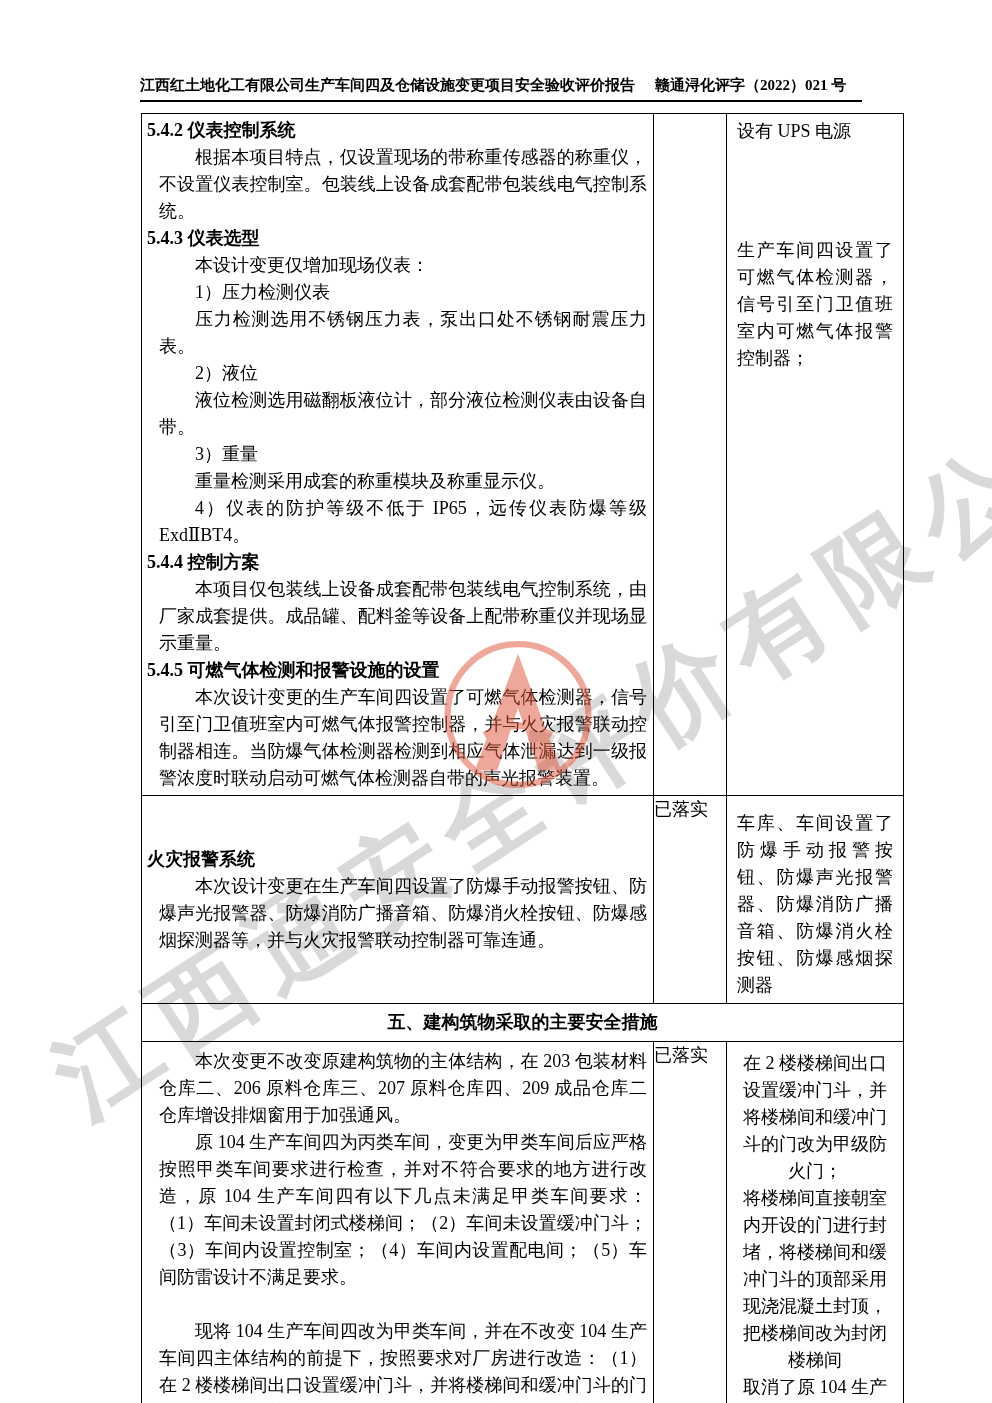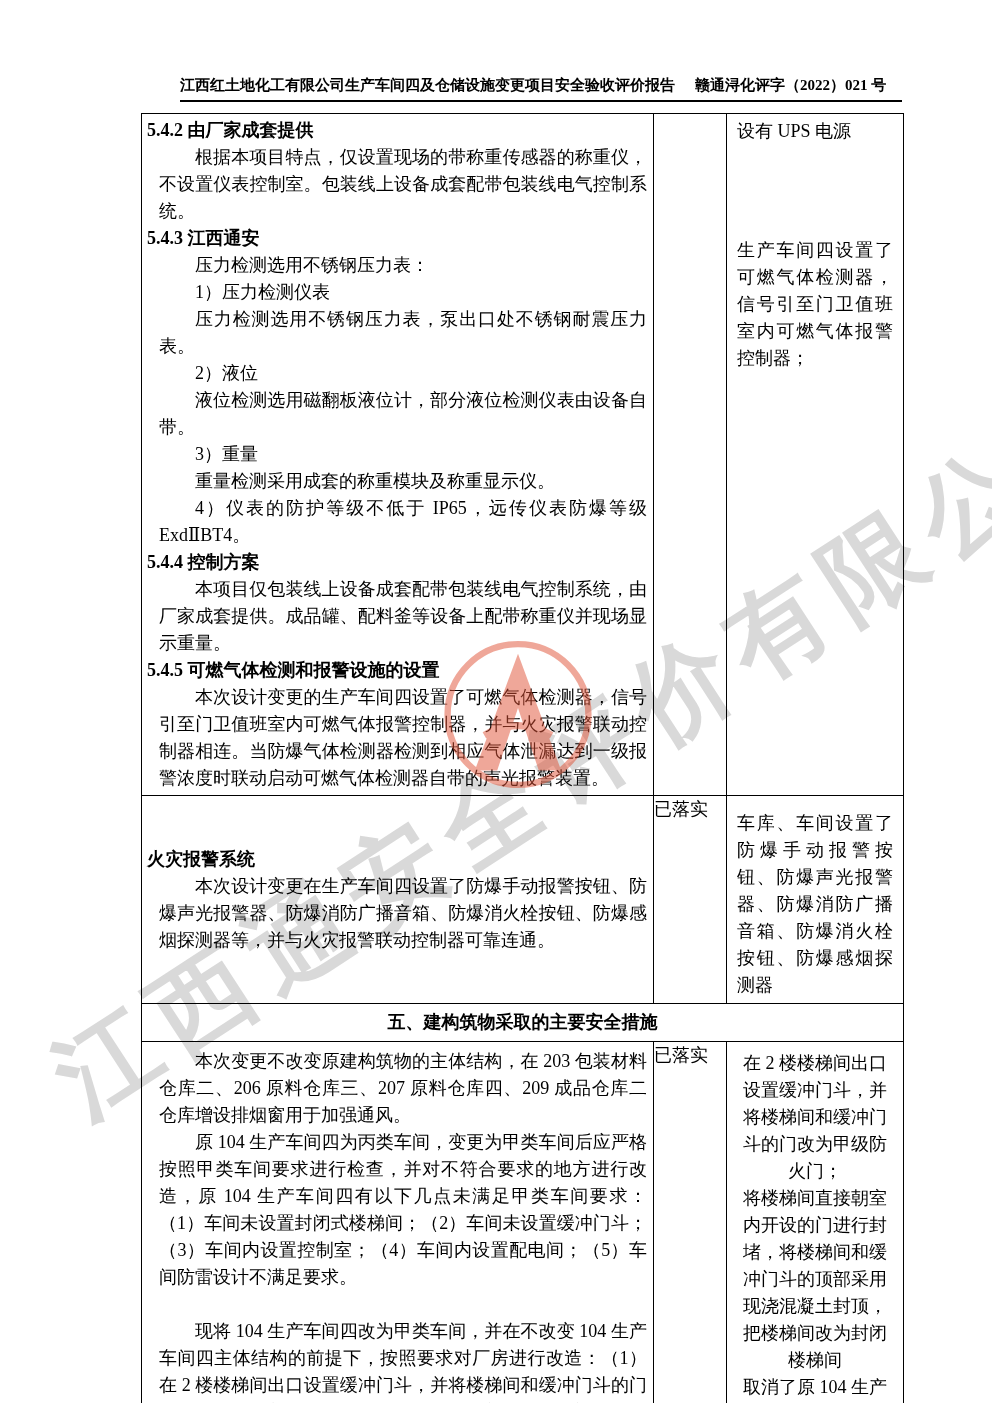--- a/index.html
+++ b/index.html
@@ -59,21 +59,20 @@
     position: absolute;
     left: 140px;
     top: 76px;
     width: 722px;
     z-index: 2;
     border-bottom: 2px solid #000;
     padding-bottom: 5px;
     font-size: 15px;
     font-weight: bold;
     white-space: nowrap;
-    margin-left: 40px;
   }
   .hdr .t2 { margin-left: 20px; }
 
   
   table.doc {
     position: absolute;
     left: 141px;
     top: 113px;
     z-index: 2;
     width: 762px;
@@ -156,24 +155,24 @@
   <table class="doc">
     <colgroup>
       <col class="col-main">
         <col class="col-stat">
         <col class="col-note">
     </colgroup>
 
     <tbody>
         <tr class="r1">
       <td class="main-cell">
-        <div class="h">5.4.2 由厂家成套提供</div>
+        <div class="h">5.4.2 仪表控制系统</div>
         <div class="p">根据本项目特点，仅设置现场的带称重传感器的称重仪，不设置仪表控制室。包装线上设备成套配带包装线电气控制系统。</div>
-        <div class="h">5.4.3 江西通安</div>
-        <div class="p">压力检测选用不锈钢压力表：</div>
+        <div class="h">5.4.3 仪表选型</div>
+        <div class="p">本设计变更仅增加现场仪表：</div>
         <div class="p">1）压力检测仪表</div>
         <div class="p">压力检测选用不锈钢压力表，泵出口处不锈钢耐震压力表。</div>
         <div class="p">2）液位</div>
         <div class="p">液位检测选用磁翻板液位计，部分液位检测仪表由设备自带。</div>
         <div class="p">3）重量</div>
         <div class="p">重量检测采用成套的称重模块及称重显示仪。</div>
         <div class="p">4）仪表的防护等级不低于 IP65，远传仪表防爆等级 ExdⅡBT4。</div>
         <div class="h">5.4.4 控制方案</div>
         <div class="p">本项目仅包装线上设备成套配带包装线电气控制系统，由厂家成套提供。成品罐、配料釜等设备上配带称重仪并现场显示重量。</div>
         <div class="h">5.4.5 可燃气体检测和报警设施的设置</div>

